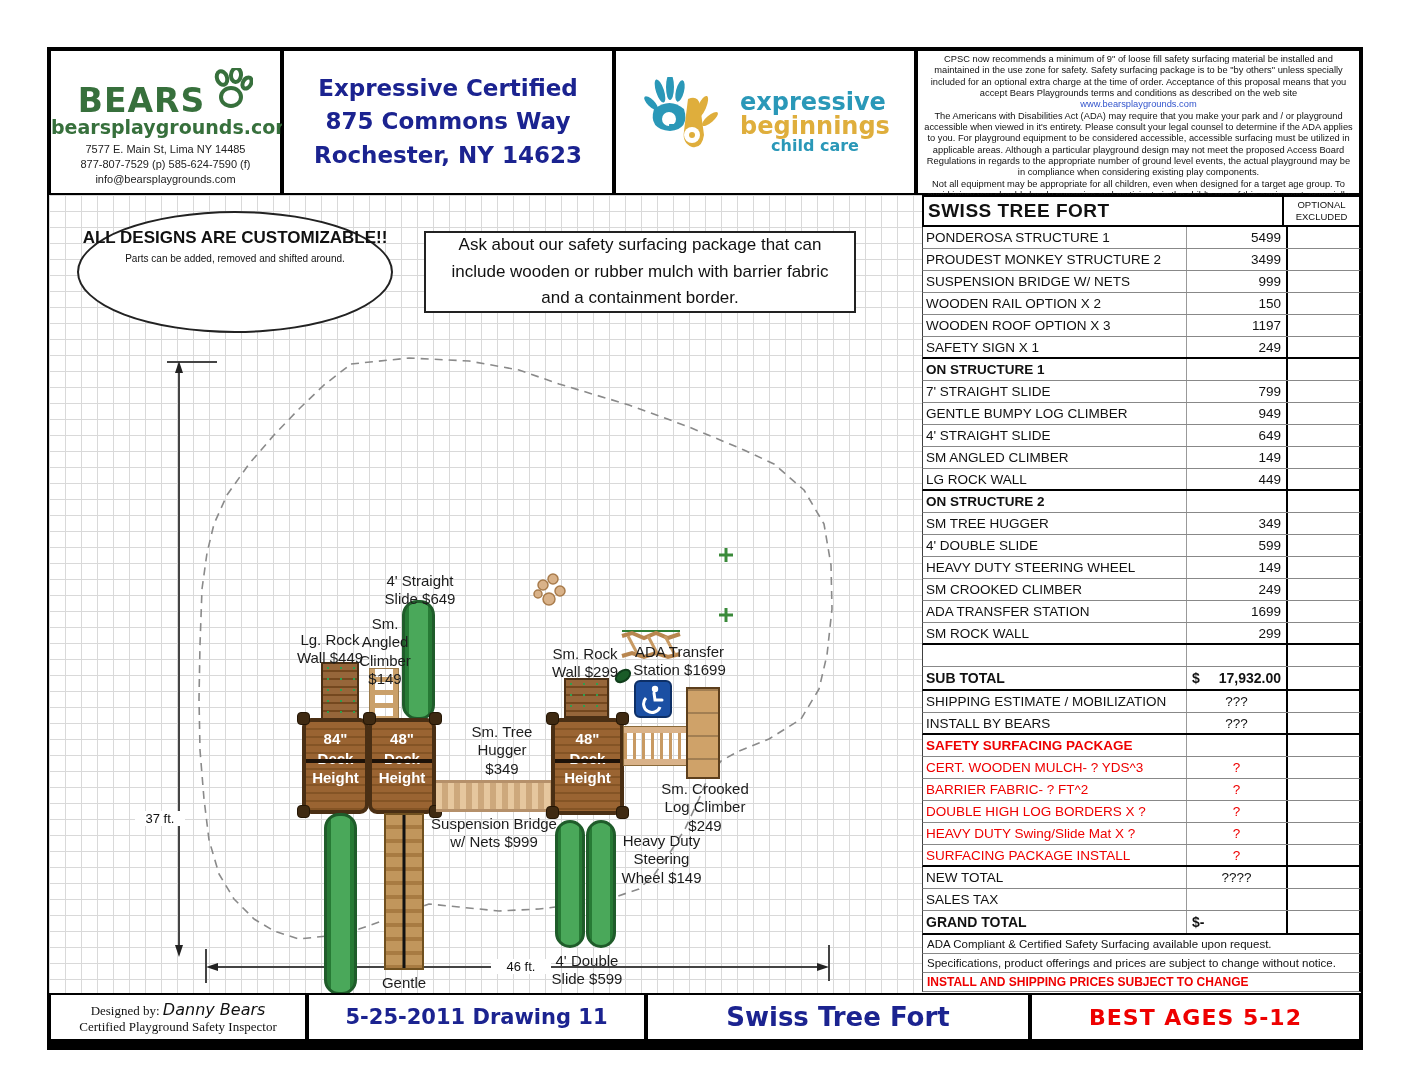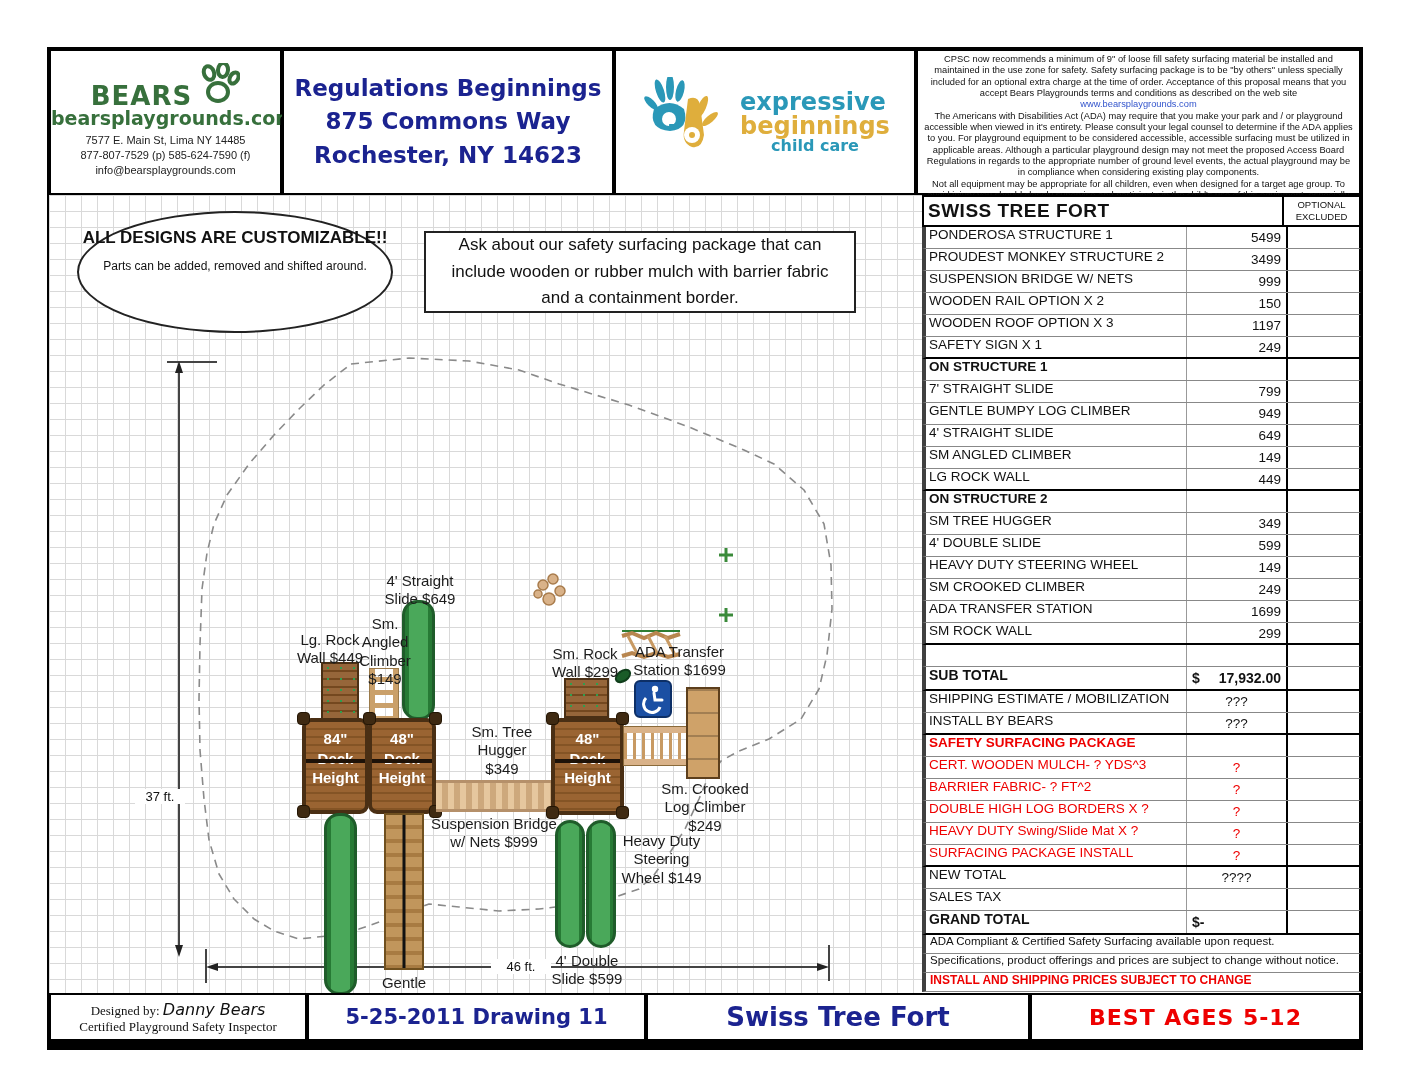--- a/index.html
+++ b/index.html
@@ -6,21 +6,21 @@
   .canvas{position:relative;width:1408px;height:1088px;background:#fff;overflow:hidden;
           font-family:"Liberation Sans",sans-serif;color:#111;}
   .page{position:absolute;left:47px;top:47px;width:1312px;height:992px;background:#fff;
         border:2px solid #000;border-bottom:9px solid #000;}
   .abs{position:absolute;}
 
   
   .hcell{position:absolute;top:0;height:146px;border:2px solid #000;background:#fff;box-sizing:border-box;}
   .logo-cell{left:0;width:233px;text-align:center;padding-top:10px;}
   .brand-line{display:flex;align-items:center;justify-content:center;gap:4px;}
-  .brand{font-size:26px;font-weight:bold;color:#37703c;letter-spacing:1px;font-family:"DejaVu Sans",sans-serif;margin-top:20px;}
+  .brand{font-size:33px;font-weight:bold;color:#37703c;letter-spacing:1px;font-family:"DejaVu Sans",sans-serif;margin-top:20px;}
   .site{font-size:19px;font-weight:bold;color:#37703c;margin-top:-4px;font-family:"DejaVu Sans",sans-serif;}
   .addr{font-size:11px;line-height:1.35;margin-top:4px;color:#222;}
   .client-cell{left:233px;width:332px;display:flex;flex-direction:column;justify-content:center;text-align:center;}
   .client-cell div{color:#1b2390;font-weight:bold;font-family:"DejaVu Sans",sans-serif;font-size:23px;line-height:1.45;}
   .eb-cell{left:565px;width:302px;display:flex;align-items:center;justify-content:center;gap:8px;}
   .eb-words{text-align:left;font-family:"DejaVu Sans",sans-serif;font-weight:bold;line-height:1.0;}
   .eb-w1{color:#2a98b8;font-size:24px;}
   .eb-w2{color:#dfae3c;font-size:24px;}
   .eb-w3{color:#2a98b8;font-size:16px;text-align:center;}
   .legal-cell{left:867px;width:445px;font-size:9.3px;line-height:1.22;text-align:center;padding:3px 5px;}
@@ -28,21 +28,21 @@
   .legal-p2{white-space:pre-line;}
 
   
   .grid-area{position:absolute;left:0;top:146px;width:875px;height:798px;background-color:#fff;
      background-image:linear-gradient(to right,#d9d9d9 1px,transparent 1px),
                       linear-gradient(to bottom,#d9d9d9 1px,transparent 1px);
      background-size:16px 16px;overflow:hidden;}
   .oval{position:absolute;left:28px;top:16px;width:316px;height:122px;border:2px solid #222;border-radius:50%;
         background:#fff;text-align:center;padding-top:14px;box-sizing:border-box;}
   .oval-title{font-weight:bold;font-size:17px;line-height:1.25;}
-  .oval-body{font-size:12px;line-height:1.5;margin-top:9px;}
+  .oval-body{font-size:10px;line-height:1.5;margin-top:3px;}
   .askbox{position:absolute;left:375px;top:36px;width:432px;height:82px;border:2px solid #222;background:#fff;
           display:flex;align-items:center;justify-content:center;text-align:center;font-size:17px;line-height:1.55;padding:0 10px;box-sizing:border-box;}
 
   .dlabel{position:absolute;font-size:15px;line-height:1.22;text-align:center;color:#1c1c1c;white-space:pre-line;}
 
   .deck{position:absolute;background:repeating-linear-gradient(180deg,#9a6432 0 6px,#845425 6px 8px);
         border:4px solid #4a2f14;border-radius:9px;box-sizing:border-box;color:#fff;font-weight:bold;
         font-size:15px;line-height:1.3;text-align:center;white-space:pre-line;padding-top:7px;}
   .deck::after{content:"";position:absolute;left:0;right:0;top:42%;height:4px;background:#1d1208;}
   .post{position:absolute;width:11px;height:11px;background:#3f2a12;border-radius:4px;border:1px solid #241605;}
@@ -68,22 +68,22 @@
   .ada-badge{position:absolute;background:#1b4fa3;border:2px solid #0d2f66;border-radius:6px;
       display:flex;align-items:center;justify-content:center;box-sizing:border-box;}
   .dimlabel{position:absolute;font-size:13px;background:#fff;text-align:center;padding:0 2px;}
 
   
   .ptable{position:absolute;left:873px;top:146px;width:439px;background:#fff;box-sizing:border-box;}
   .ptitle-row{display:flex;height:32px;border:2px solid #000;box-sizing:border-box;}
   .ptitle{flex:1;font-size:19px;font-weight:bold;display:flex;align-items:center;padding-left:4px;letter-spacing:.5px;}
   .popt{width:75px;border-left:2px solid #000;font-size:9.5px;text-align:center;white-space:pre-line;
         display:flex;align-items:center;justify-content:center;line-height:1.25;}
-  .trow{display:flex;height:22px;border-left:4px solid #404040;border-right:2px solid #000;border-bottom:1px solid #888;
-        box-sizing:border-box;align-items:flex-start;font-size:13.5px;background:#fff;}
+  .trow{display:flex;height:22px;border-left:1px solid #404040;border-right:2px solid #000;border-bottom:1px solid #888;
+        box-sizing:border-box;align-items:center;font-size:13.5px;background:#fff;}
   .trow .lab{flex:1;padding:0 3px;white-space:nowrap;overflow:hidden;}
   .trow .val{width:100px;align-self:stretch;display:flex;align-items:center;justify-content:flex-end;
         padding-right:5px;border-left:1px solid #999;box-sizing:border-box;}
   .trow .opt{width:73px;align-self:stretch;border-left:2px solid #000;box-sizing:border-box;}
   .trow.section .lab{font-weight:bold;}
   .trow.total{height:24px;}
   .trow.total .lab,.trow.total .val{font-weight:bold;font-size:14px;}
   .trow.center .val{justify-content:center;padding-right:0;}
   .trow.red{color:#ee0000;}
   .trow.redhead .lab{color:#ee0000;font-weight:bold;}
@@ -128,21 +128,21 @@
     </div>
     <div class="site">bearsplaygrounds.com</div>
     <div class="addr">
       <div>7577 E. Main St, Lima NY 14485</div>
       <div>877-807-7529 (p) 585-624-7590 (f)</div>
       <div>info@bearsplaygrounds.com</div>
     </div>
   </div>
 
   <div class="hcell client-cell">
-    <div>Regulations Beginnings</div>
+    <div>Expressive Certified</div>
     <div>875 Commons Way</div>
     <div>Rochester, NY 14623</div>
   </div>
 
   <div class="hcell eb-cell">
     <span>
       <svg width="92" height="86" viewBox="0 0 92 86">
         <g fill="#2a98b8">
           <ellipse cx="20" cy="14" rx="4" ry="12" transform="rotate(-18 20 14)"></ellipse>
           <ellipse cx="30" cy="10" rx="4" ry="13"></ellipse>
@@ -282,21 +282,21 @@
 $249</div>
     <div class="dlabel" style="left:565px;top:637px;width:95px;">Heavy Duty
 Steering
 Wheel $149</div>
     <div class="dlabel" style="left:498px;top:757px;width:80px;">4' Double
 Slide $599</div>
     <div class="dlabel" style="left:305px;top:779px;width:100px;">Gentle
 Bumpy Log
 Climber $949</div>
 
-    <div class="dimlabel" style="left:86px;top:594px;width:46px;">37 ft.</div>
+    <div class="dimlabel" style="left:86px;top:616px;width:46px;">37 ft.</div>
     <div class="dimlabel" style="left:442px;top:764px;width:56px;">46 ft.</div>
   </div>
 
   <div class="ptable">
     <div class="ptitle-row">
       <div class="ptitle">SWISS TREE FORT</div>
       <div class="popt">OPTIONAL
 EXCLUDED</div>
     </div>
     <div>

